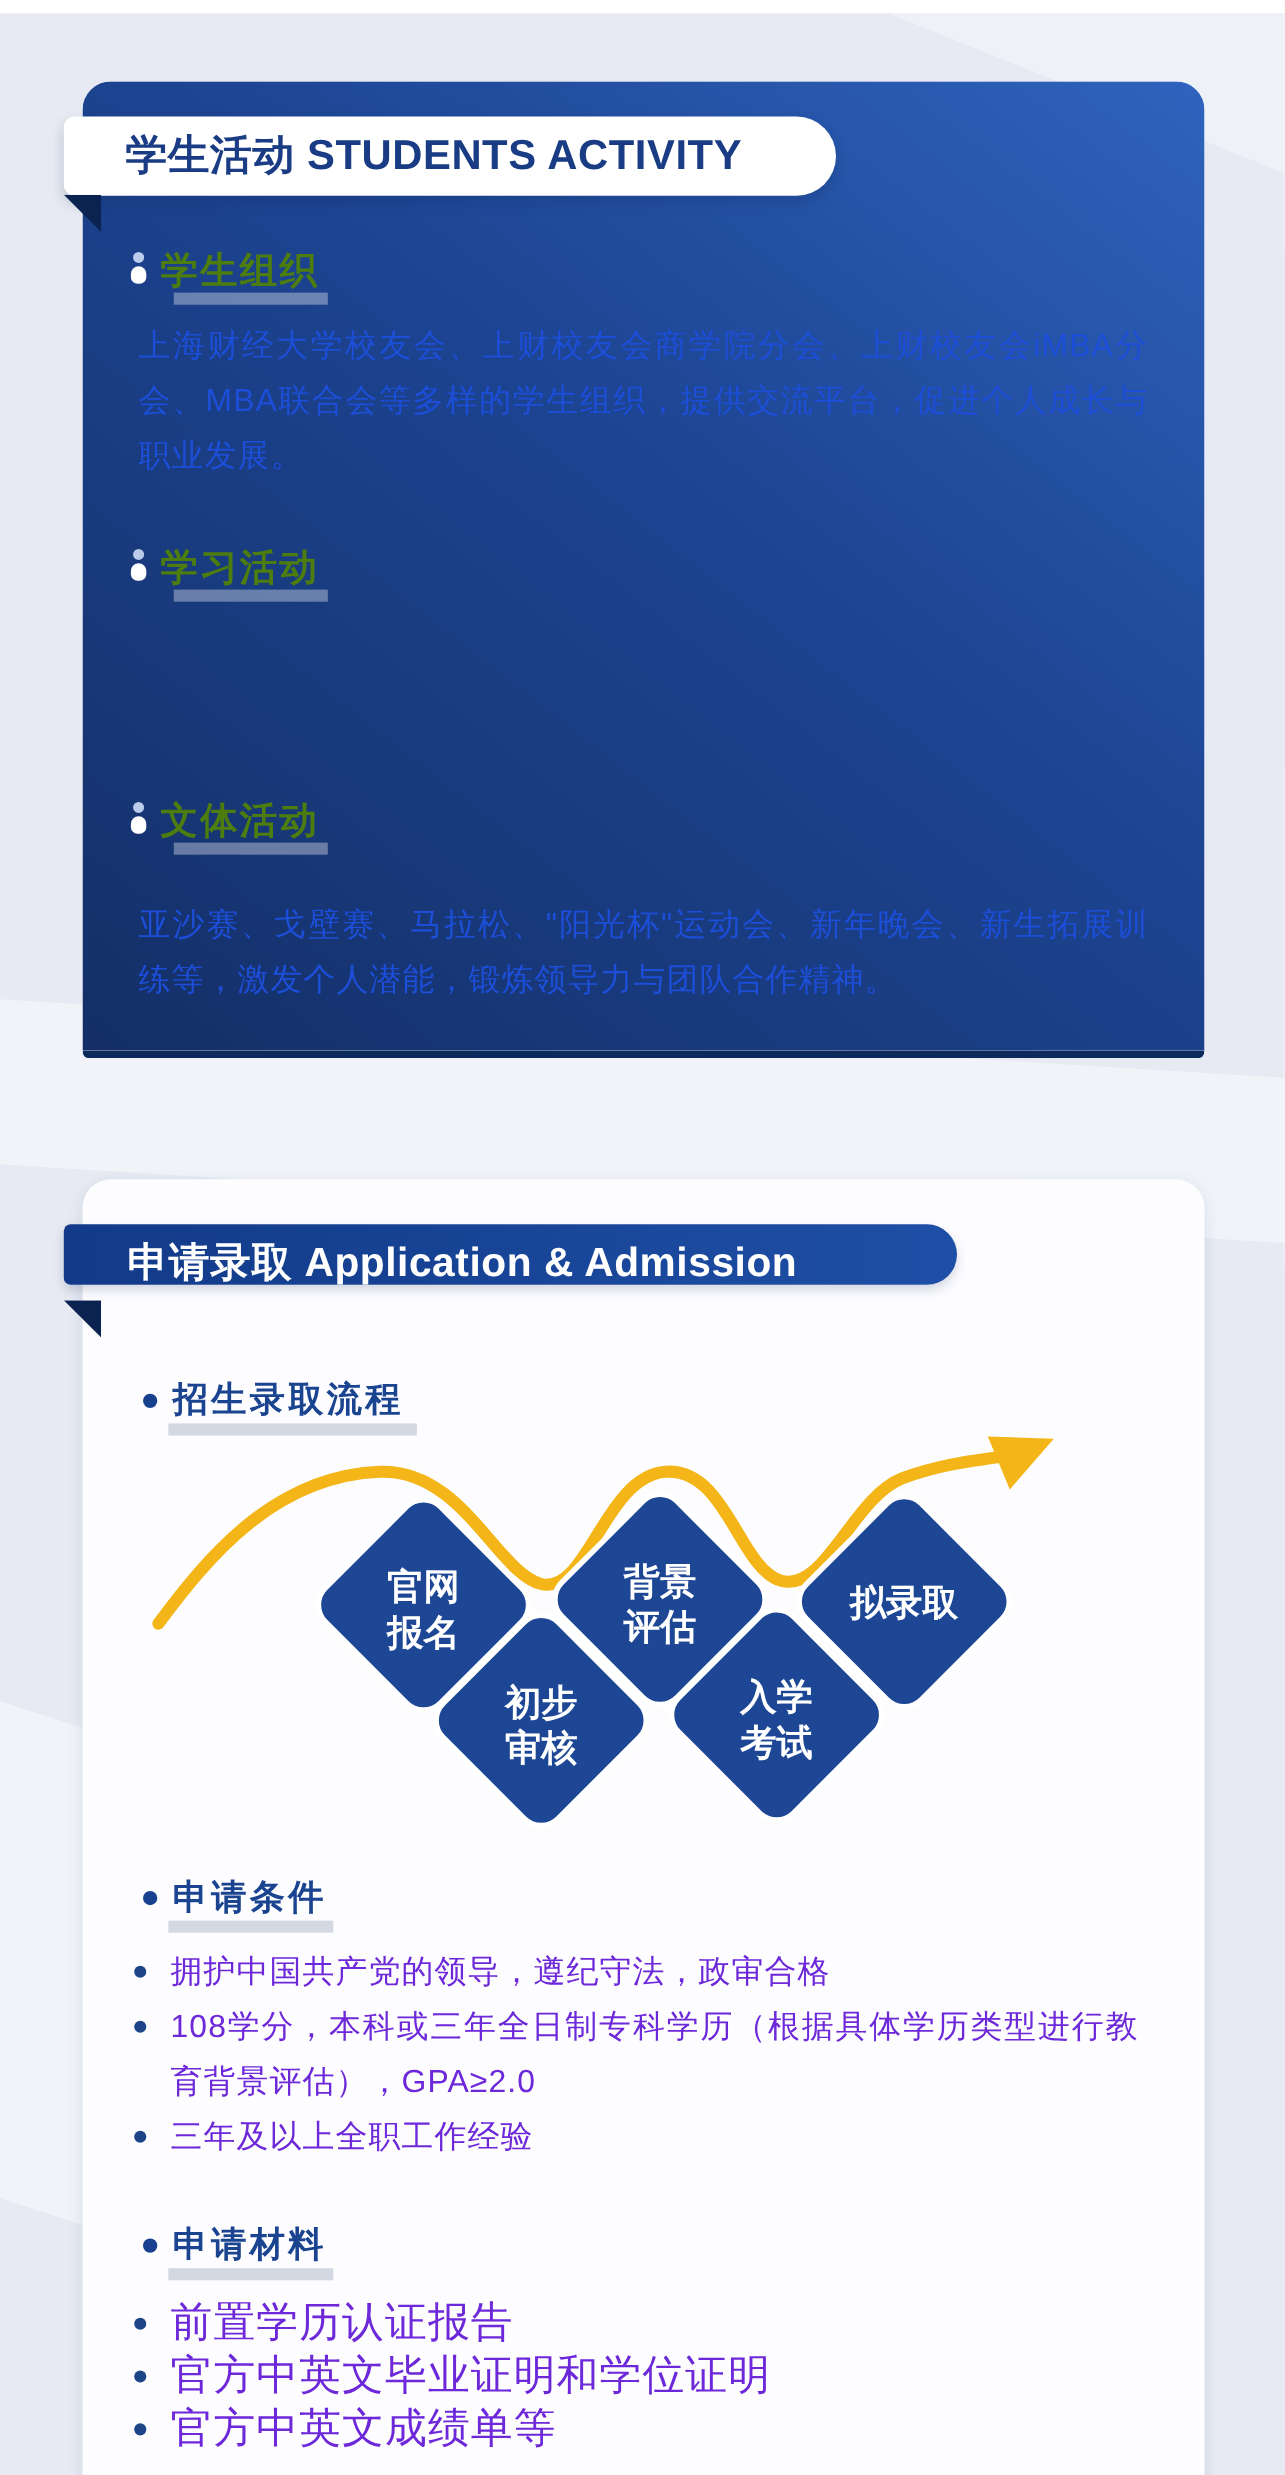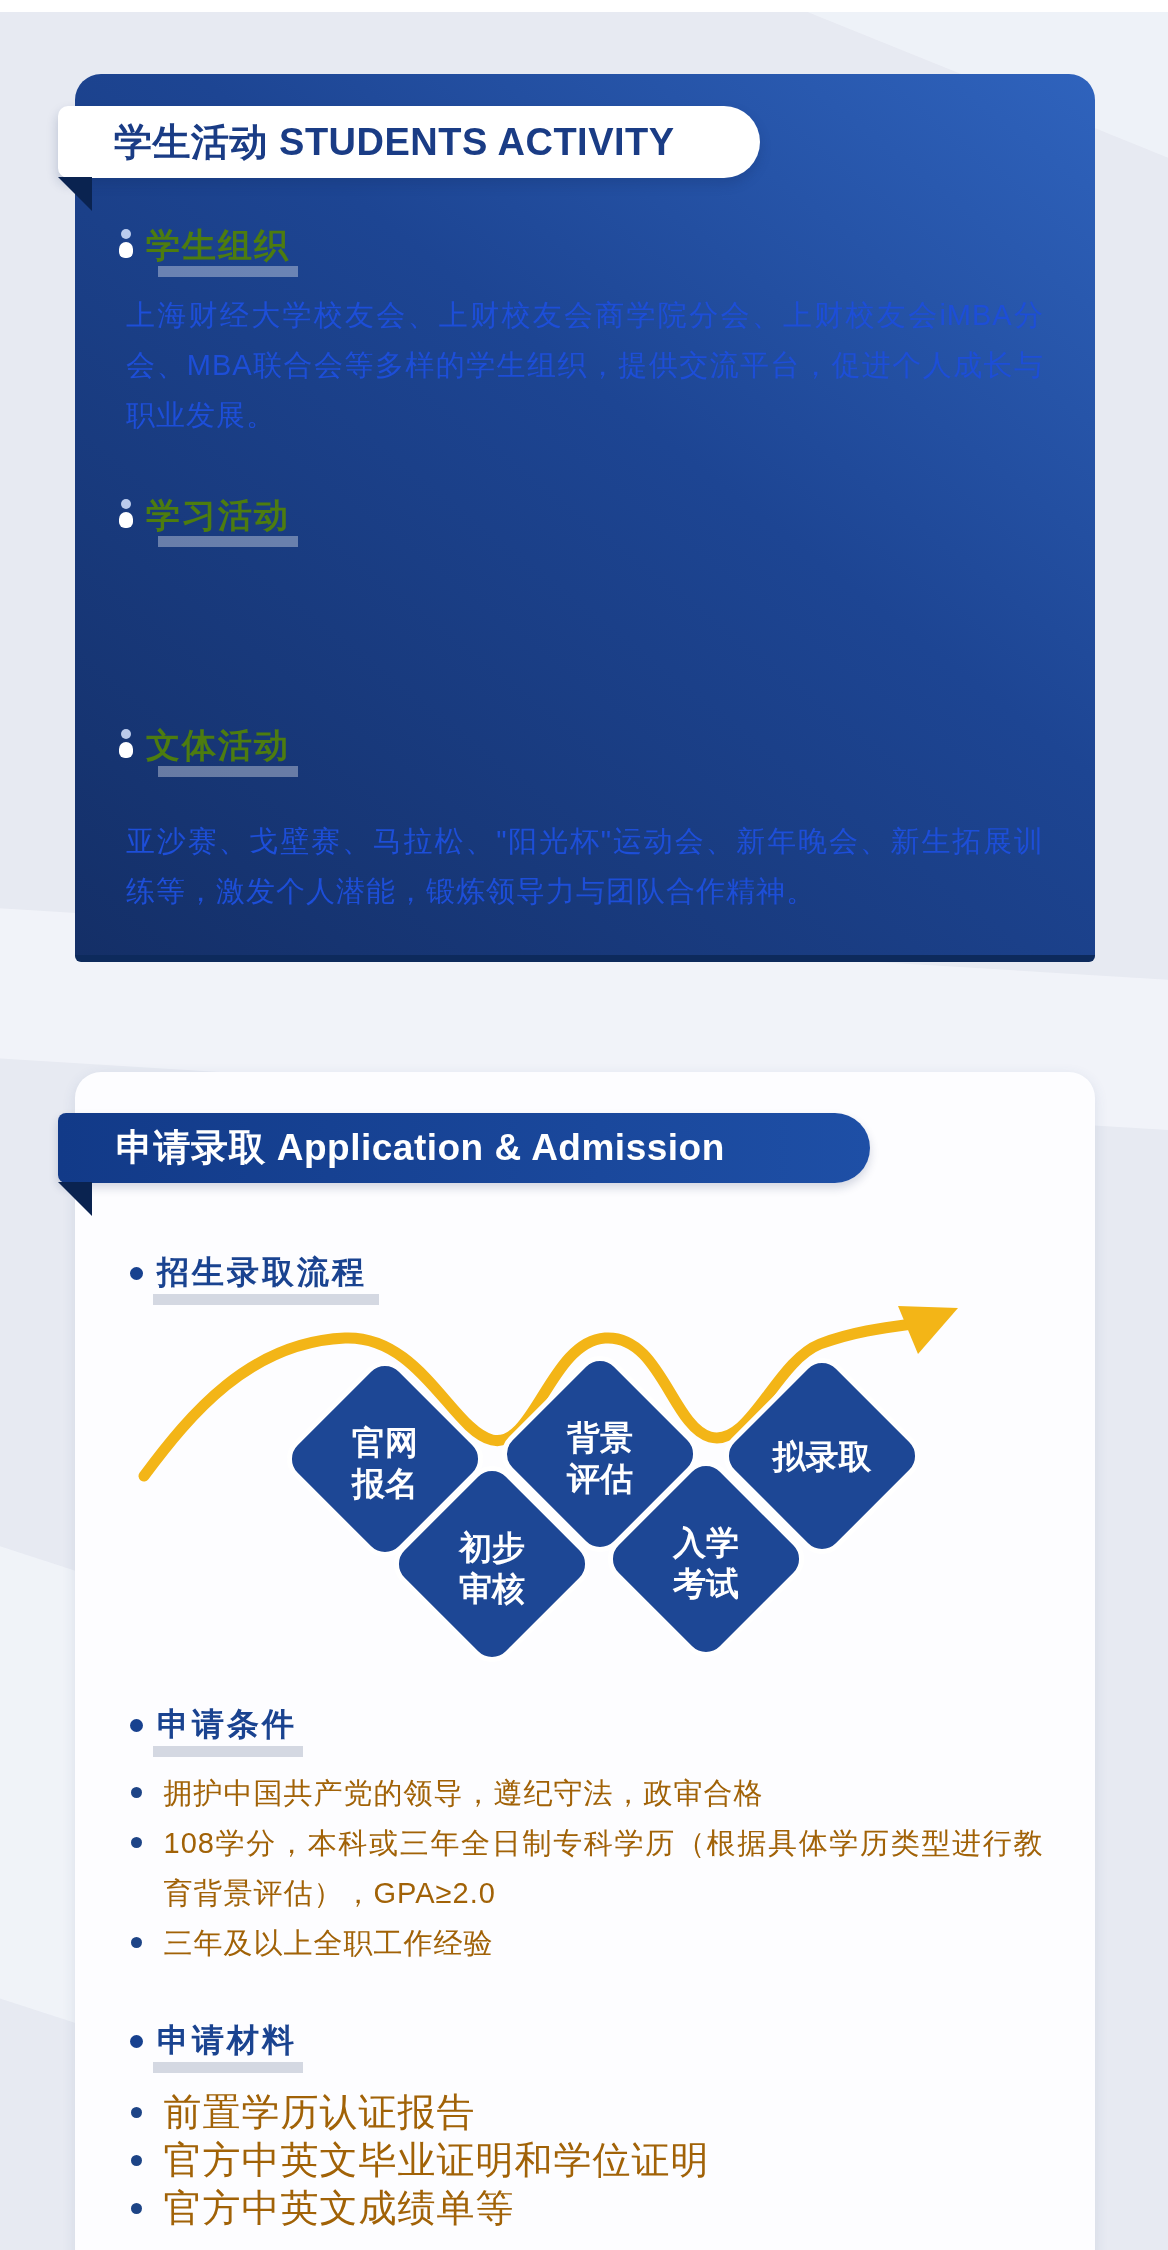--- a/index.html
+++ b/index.html
@@ -54,21 +54,21 @@
   #c1-head-2{top:482px;}  #c1-para-2{top:544px;}
   #c1-head-3{top:712px;}  #c1-para-3{top:804px;}
 
   
   #card2{
     position:absolute;left:75px;top:1060px;width:1020px;height:1190px;
     background:#fdfdff;border-radius:26px 26px 0 0;
     box-shadow:0 4px 14px rgba(60,80,130,.12);
   }
   #card2-banner{
-    position:absolute;left:58px;top:1101px;width:812px;height:70px;
+    position:absolute;left:58px;top:1101px;width:812px;height:55px;
     background:linear-gradient(90deg,#123a88 0%,#1e4fa6 100%);
     border-radius:8px 35px 35px 8px;
     font-size:37px;line-height:70px;font-weight:bold;color:#ffffff;
     padding-left:58px;box-sizing:border-box;letter-spacing:.5px;white-space:nowrap;
     box-shadow:0 5px 10px rgba(20,40,90,.18);
   }
   #card2-fold{left:58px;top:1170px;}
   .c2-head{
     position:absolute;left:130px;display:flex;align-items:center;gap:14px;height:42px;
   }
@@ -87,21 +87,21 @@
   #c2-head-mat .underbar{width:150px;}
 
   #flow-diagram{position:absolute;left:130px;top:1292px;width:930px;height:400px;}
   #flow-diagram svg{display:block;}
 
   .c2-list{position:absolute;left:122px;width:930px;}
   #list-cond{top:1756px;}
   #list-cond .item{font-size:29px;line-height:50px;}
   #list-mat{top:2076px;}
   #list-mat .item{font-size:38px;line-height:48px;}
-  .c2-list .item{display:flex;color:#a16207;letter-spacing:1px;justify-content:center;}
+  .c2-list .item{display:flex;color:#6d28d9;letter-spacing:1px;}
   .c2-list .dot{width:11px;height:11px;border-radius:50%;background:#1d4486;flex:0 0 11px;margin-top:19px;margin-right:22px;}
   .c2-list .item .t{text-align:justify;width:880px;}
 </style>
 </head>
 <body>
 
 <div id="page">
 
   <div class="streak" id="streak-mid"></div>
   <div class="streak" id="streak-top"></div>

